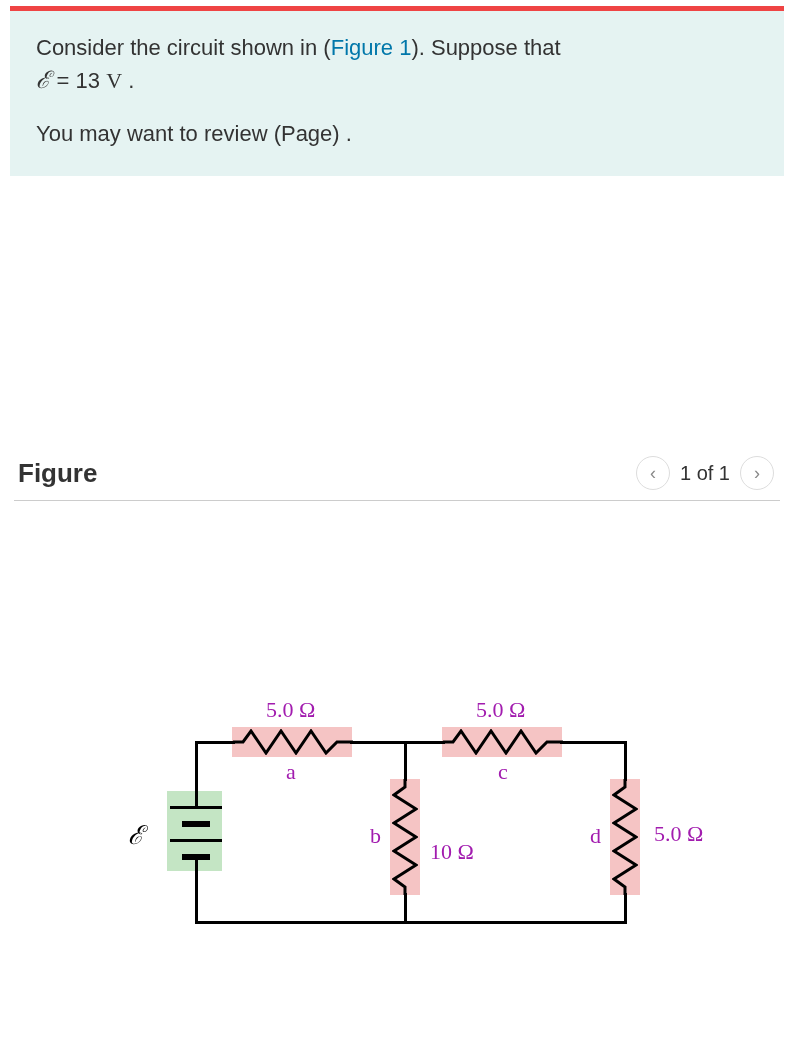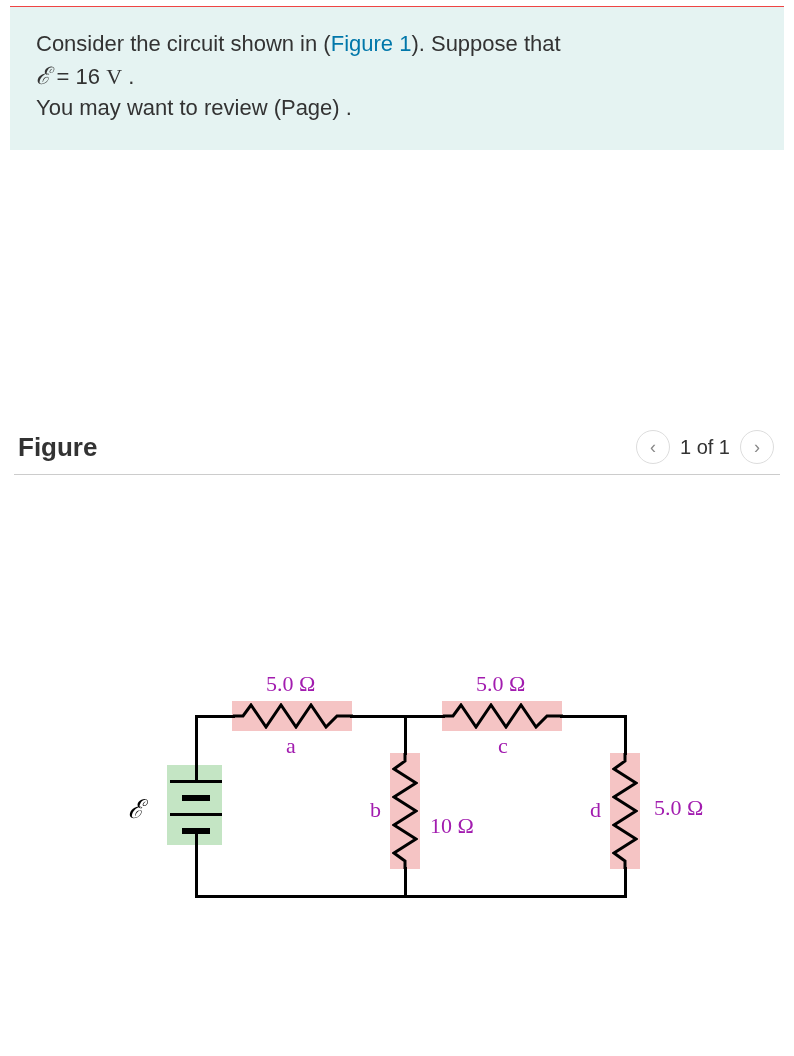--- a/index.html
+++ b/index.html
@@ -4,21 +4,21 @@
 <style>
   * { box-sizing: border-box; margin: 0; padding: 0; }
   body {
     font-family: Arial, Helvetica, sans-serif;
     background: #ffffff;
     width: 794px;
     height: 1056px;
     padding: 0;
   }
   .outer {
-    border-top: 1px solid #ef4444;
+    border-top: 5px solid #ef4444;
     margin: 6px 10px 0 10px;
   }
   .intro-box {
     background: #e5f3f2;
     padding: 22px 26px 26px 26px;
     font-size: 22px;
     color: #333;
     line-height: 1.4;
   }
   .intro-box .link { color: #0077aa; }
@@ -108,23 +108,23 @@
     font-size: 26px;
   }
 </style>
 </head>
 <body>
 
 <div class="outer">
   <div class="intro-box">
     <p>
       <span>Consider the circuit shown in (</span><span class="link">Figure 1</span><span>). Suppose that </span><br>
-      <span class="emf">ℰ</span><span> = 16 </span><span style="font-family:'Times New Roman',serif;">V</span><span> .</span>
+      <span class="emf">ℰ</span><span> = 13 </span><span style="font-family:'Times New Roman',serif;">V</span><span> .</span>
     </p>
-    <p style="">You may want to review (Page) .</p>
+    <p style="margin-top:22px;">You may want to review (Page) .</p>
   </div>
 
   <div class="spacer"></div>
 
   <div class="figure-header">
     <div class="figure-title">Figure</div>
     <div class="pager">
       <div class="nav-btn">
           <span>‹</span>
         </div>

